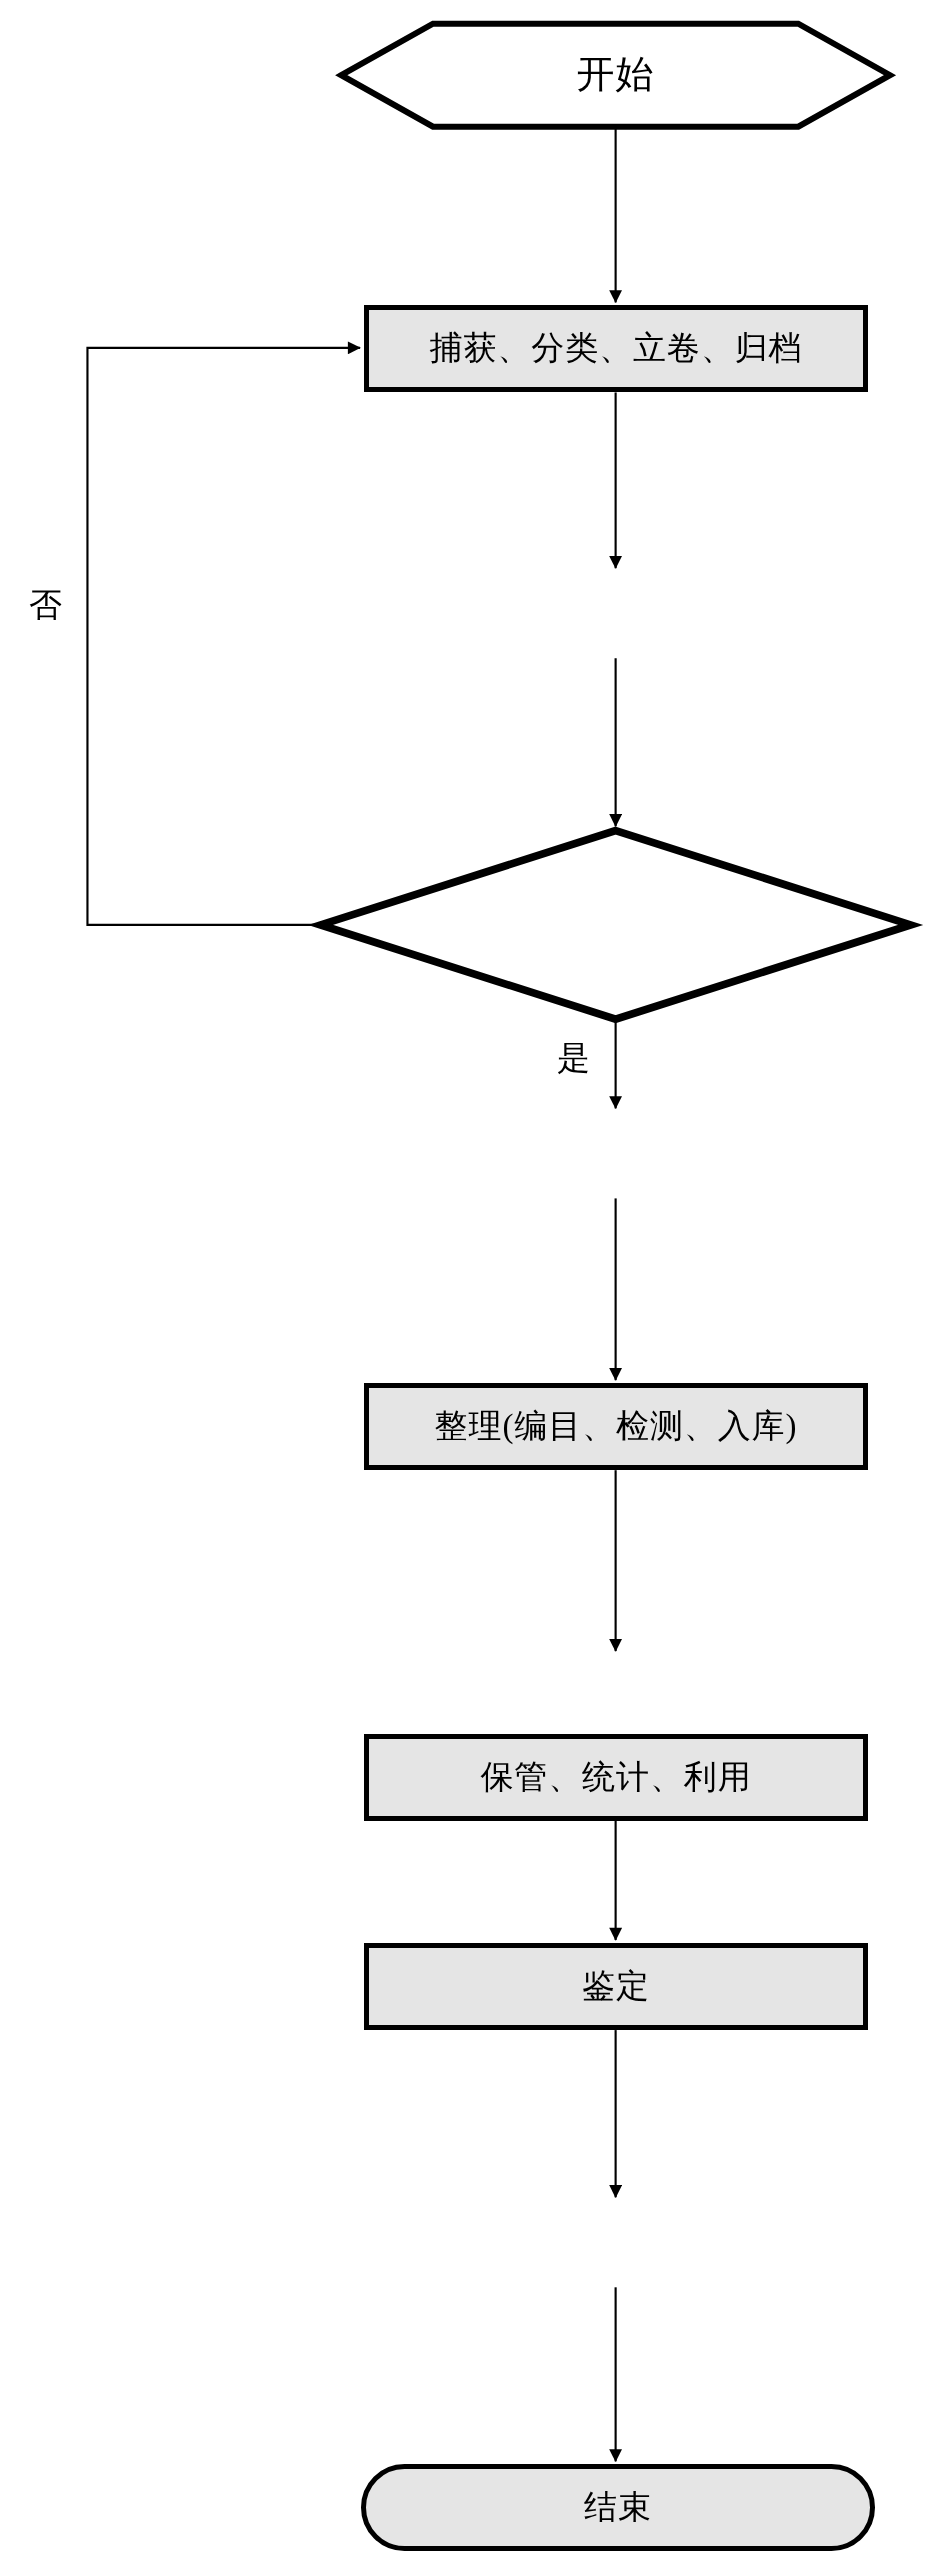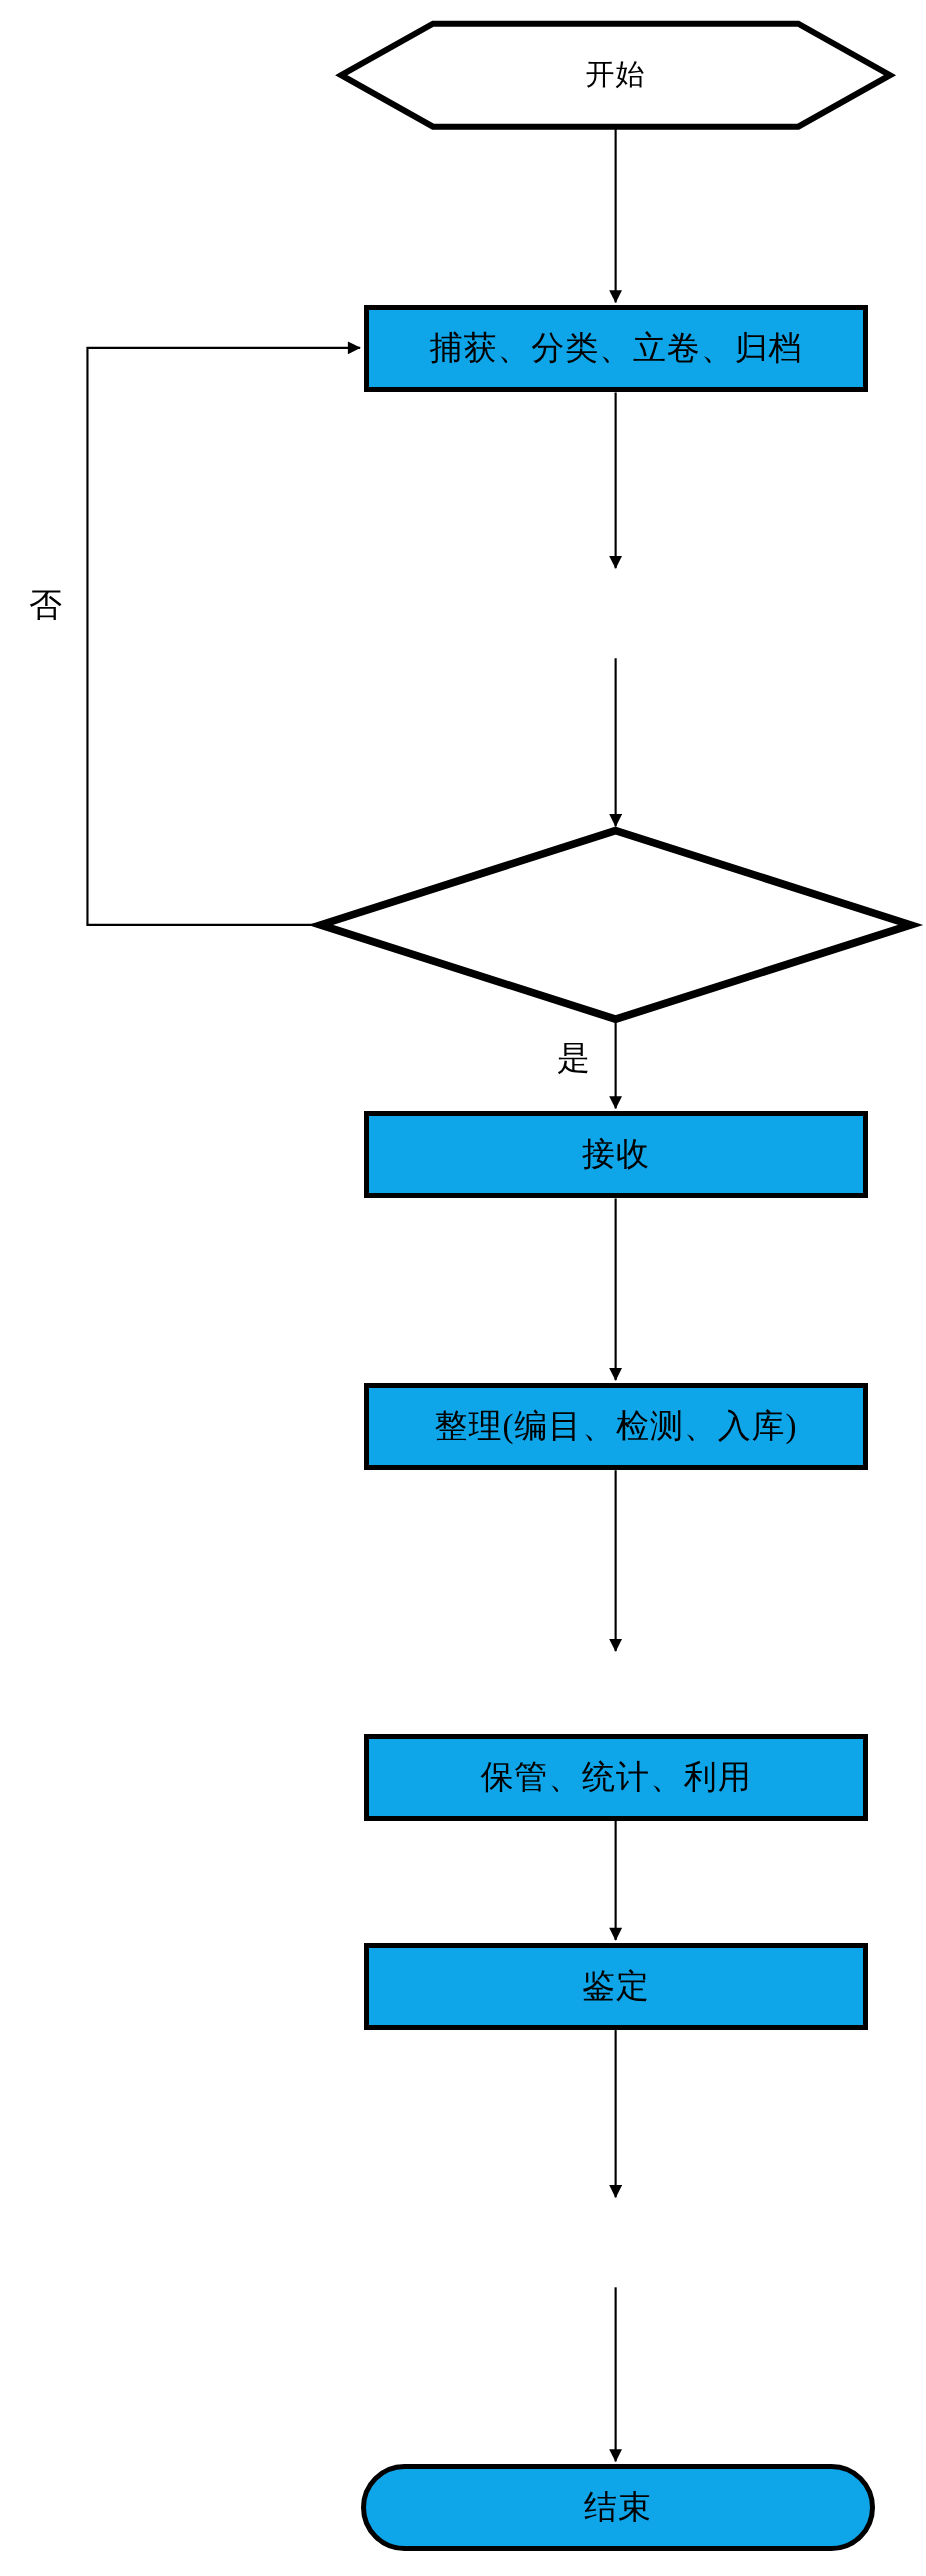--- a/index.html
+++ b/index.html
@@ -21,39 +21,39 @@
     left: 0;
     top: 0;
   }
   .box {
     position: absolute;
     box-sizing: border-box;
     left: 364px;
     width: 504px;
     height: 87px;
     border: 5.1px solid #000000;
-    background: #0ea5e9;
+    background: #e5e5e5;
     display: flex;
     align-items: center;
     justify-content: center;
     font-size: 33px;
     letter-spacing: 0.9px;
     z-index: 2;
   }
   .stadium {
     left: 361px;
     width: 514px;
     border-radius: 44px;
   }
   .shape-label {
     position: absolute;
     display: flex;
     align-items: center;
     justify-content: center;
-    font-size: 29px;
+    font-size: 38px;
     letter-spacing: 0.9px;
     z-index: 2;
     pointer-events: none;
     font-family: Liberation Serif, serif;
   }
   .hex-label {
     left: 341px;
     top: 23px;
     width: 549px;
     height: 103px;
@@ -117,21 +117,20 @@
   <div class="shape-label hex-label">开始</div>
 
   <div class="box" style="top:305px">捕获、分类、立卷、归档</div>
 
 
 
   <div class="edge-label no-label">否</div>
 
   <div class="edge-label yes-label">是</div>
 
-  <div class="box" style="top:1111px">接收</div>
 
   <div class="box" style="top:1383px">整理(编目、检测、入库)</div>
 
   <div class="box" style="top:1734px">保管、统计、利用</div>
 
   <div class="box" style="top:1943px">鉴定</div>
 
 
   <div class="box stadium" style="top:2464px">结束</div>
 

